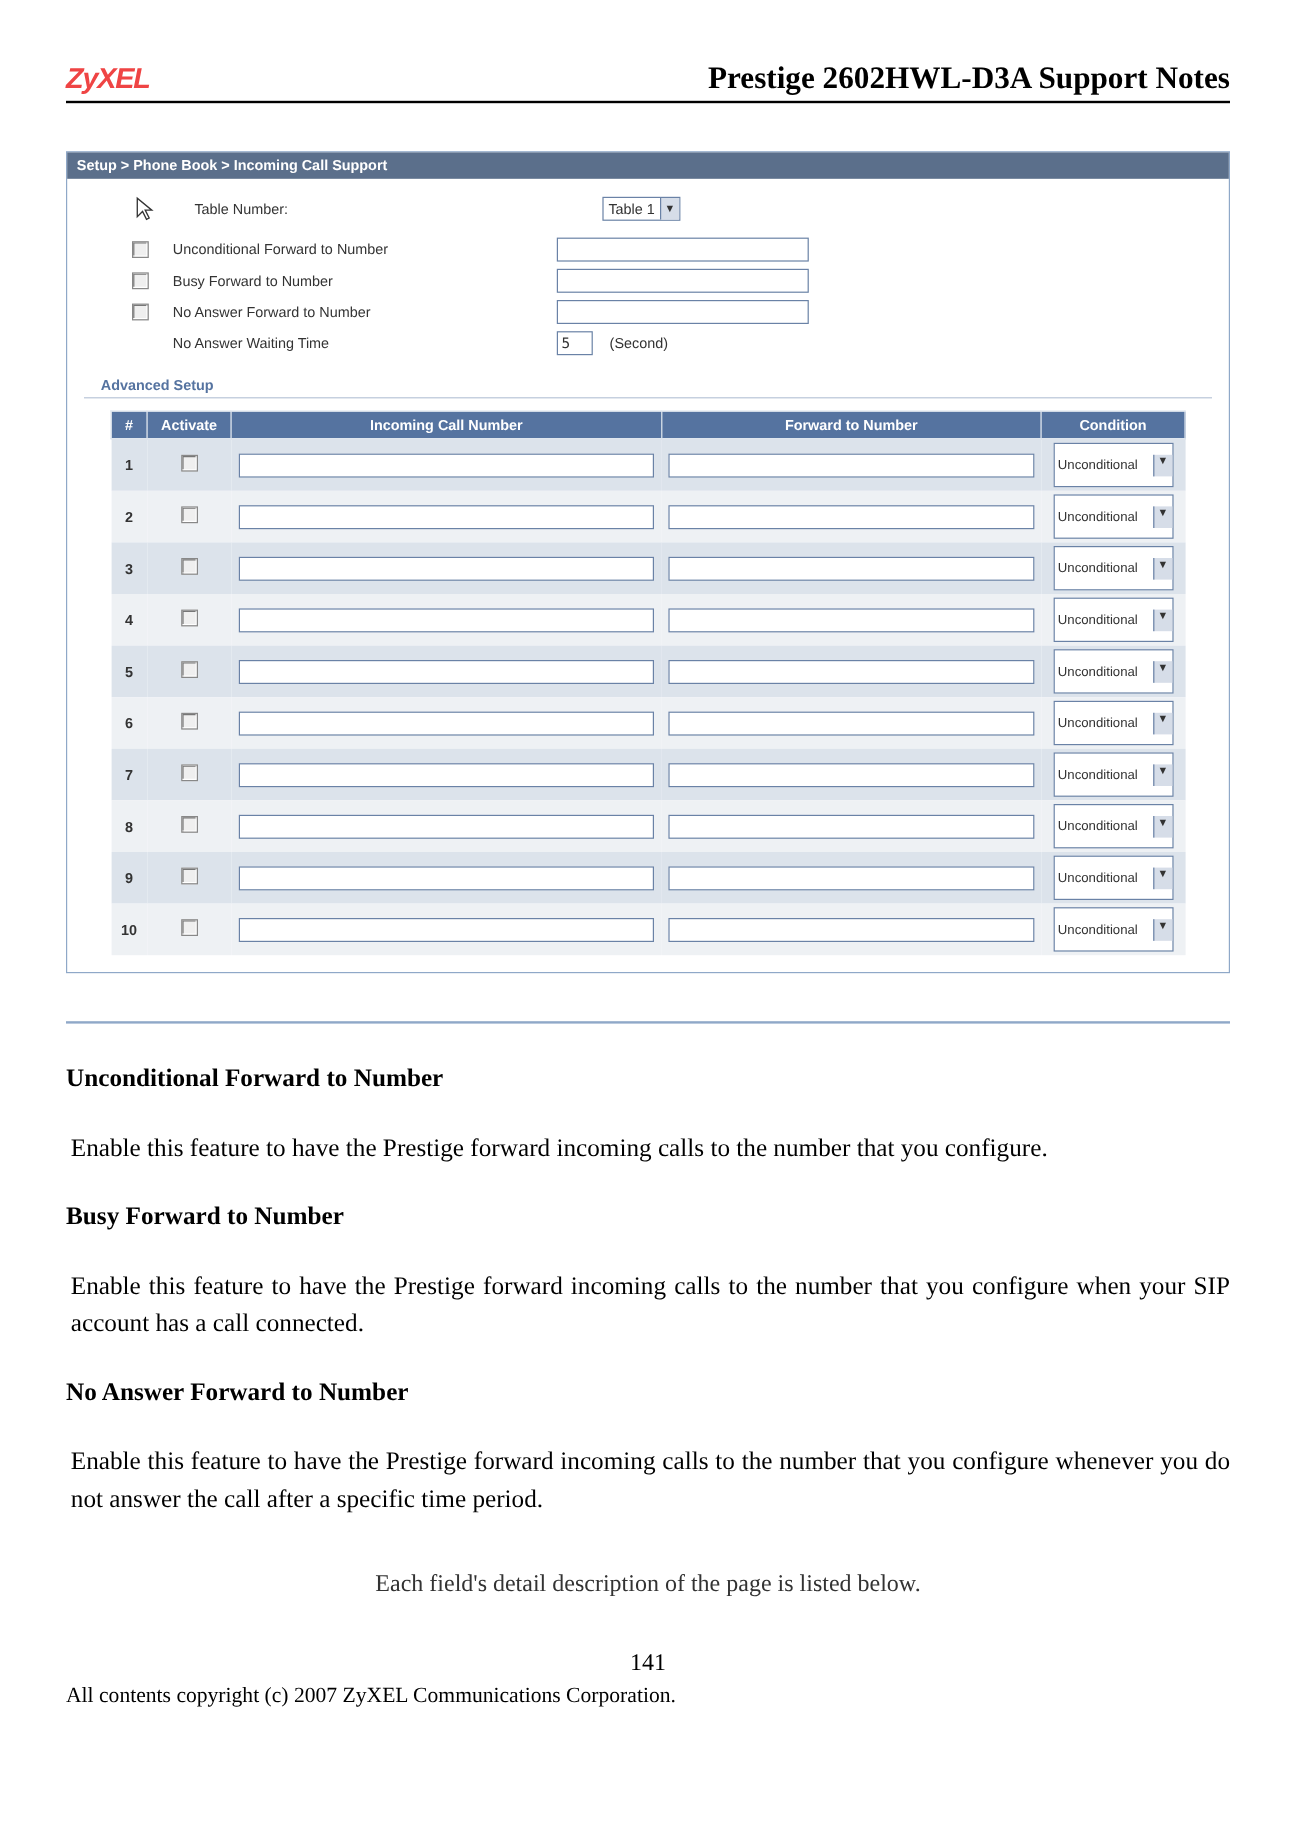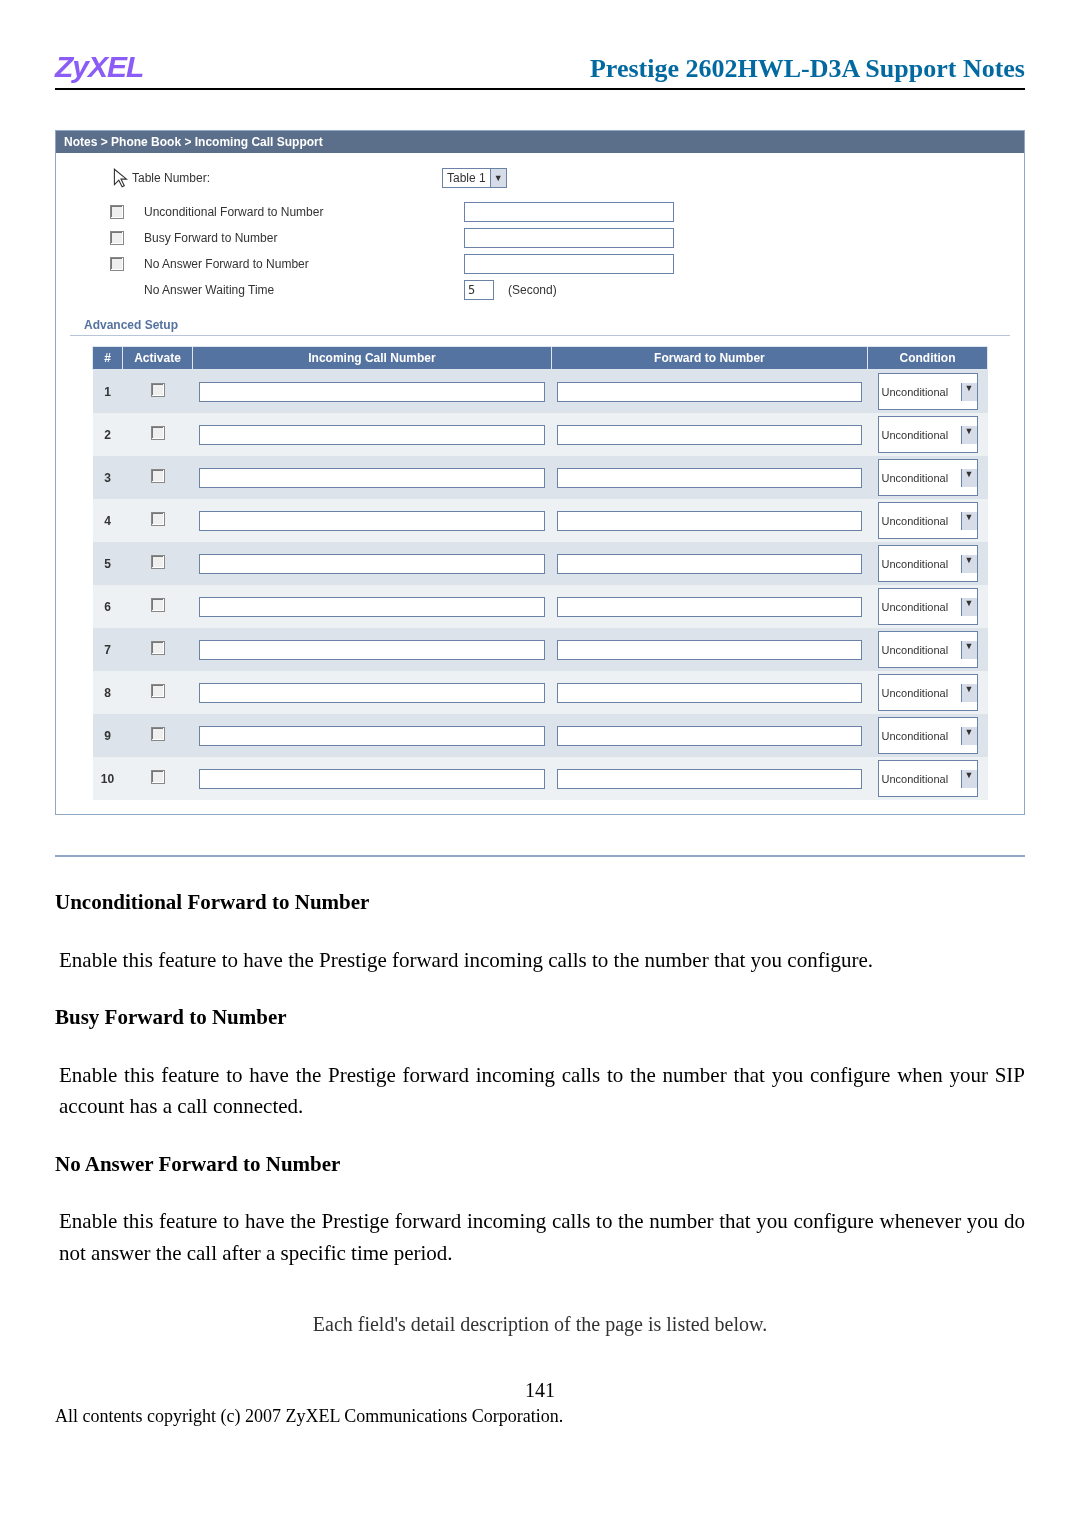--- a/index.html
+++ b/index.html
@@ -18,28 +18,28 @@
     align-items: flex-end;
     justify-content: space-between;
     border-bottom: 2px solid #000;
     padding-bottom: 4px;
     margin-bottom: 40px;
   }
   .brand {
     font-family: Arial, Helvetica, sans-serif;
     font-weight: 900;
     font-style: italic;
-    font-size: 30px;
+    font-size: 24px;
     letter-spacing: -1px;
-    color: #8b5cf6;
+    color: #ef4444;
   }
   .doc-title {
     font-size: 26px;
     font-weight: bold;
-    color: #0369a1;
+    color: #000000;
   }
 
   .screenshot {
     border: 1px solid #8fa8c8;
     background: #fff;
     font-family: Verdana, Arial, sans-serif;
     font-size: 12px;
     color: #333;
     margin-bottom: 40px;
   }
@@ -58,20 +58,21 @@
   }
   .cursor {
     display: inline-block;
     width: 22px;
     height: 22px;
     vertical-align: middle;
   }
   .top-row {
     display: flex;
     align-items: center;
+    gap: 30px;
     padding: 4px 0 10px 40px;
   }
   .top-row .lbl { width: 310px; }
   .select-fake {
     display: inline-flex;
     align-items: flex-end;
     border: 1px solid #6a82a6;
     background: #fff;
     font-family: Arial, sans-serif;
     font-size: 12px;
@@ -236,21 +237,21 @@
 
 <div class="page">
 
   <div class="header-row">
     <span class="brand">ZyXEL</span>
     <span class="doc-title">Prestige 2602HWL-D3A Support Notes</span>
   </div>
 
   <div class="screenshot">
     <div class="bc-bar">
-      <span>Notes</span>
+      <span>Setup</span>
       <span class="arrow">&gt;</span>
       <span>Phone Book</span>
       <span class="arrow">&gt;</span>
       <span class="accent">Incoming Call Support</span>
     </div>
 
     <div class="ss-body">
       <div class="top-row">
         <span class="cursor">
           <svg viewBox="0 0 20 20">

